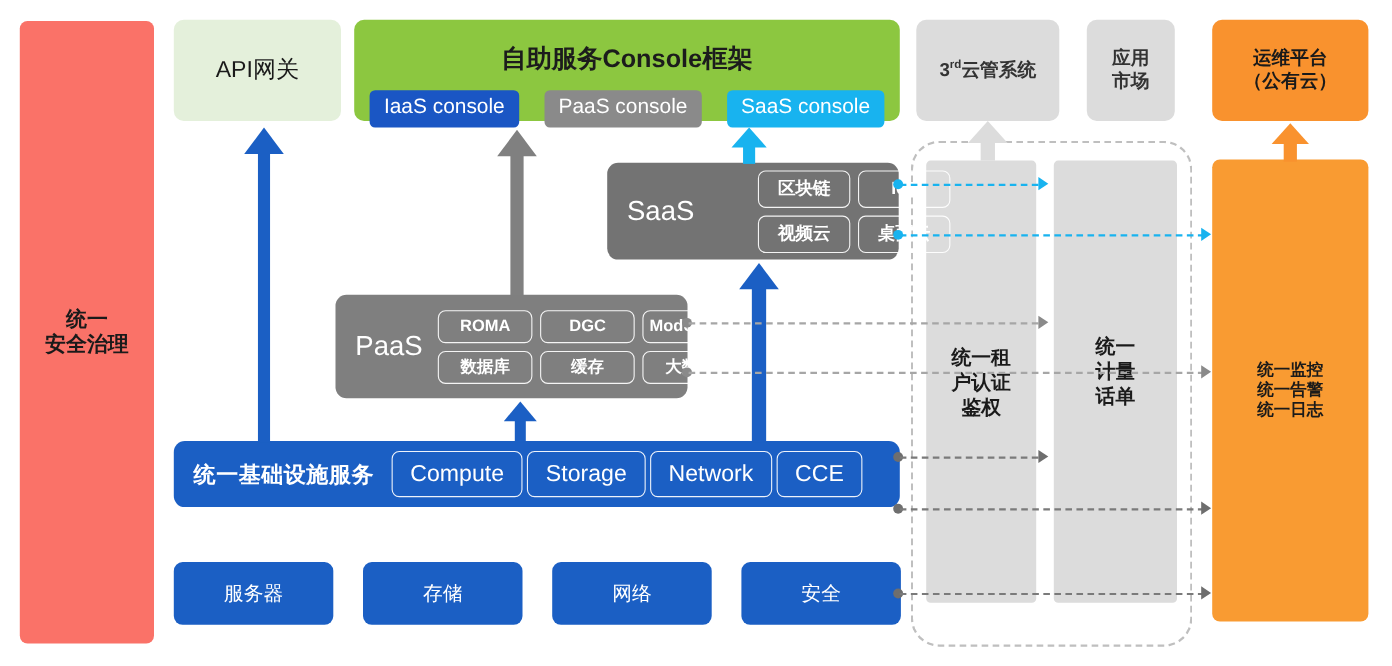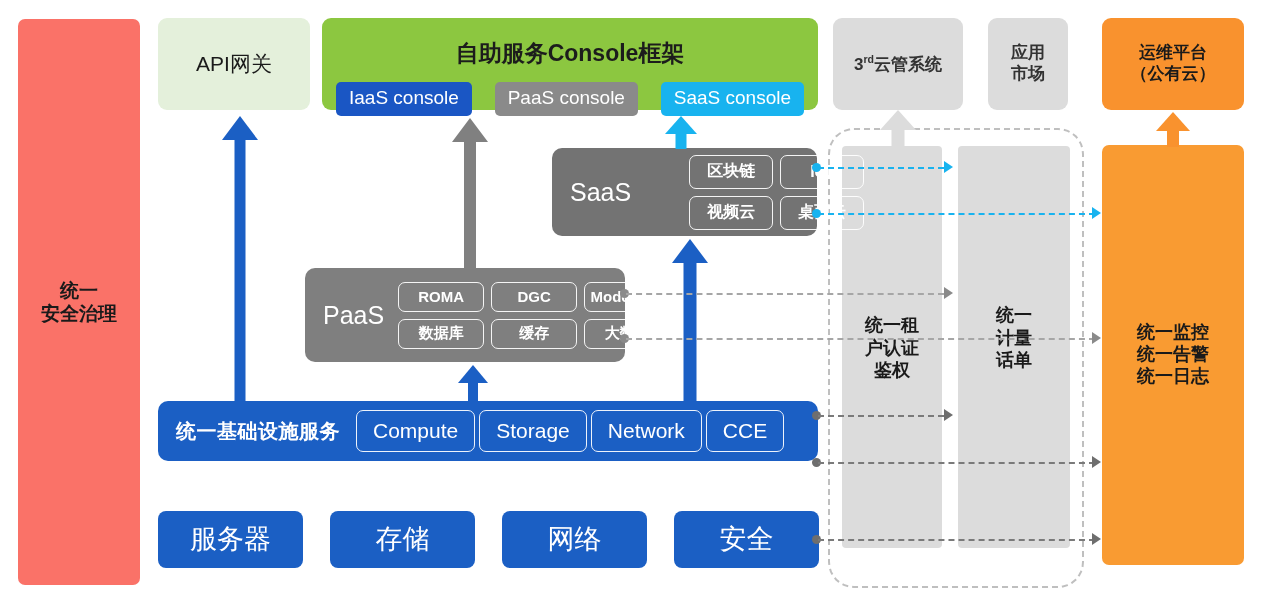--- a/index.html
+++ b/index.html
@@ -20,21 +20,21 @@
     text-align:center;line-height:1.22;
   }
 
   
   .panel-security{
     background:#FA7268;border-radius:7px;
     color:#1a1a1a;font-size:19px;font-weight:700;
   }
   .panel-ops{
     background:#F99B32;border-radius:7px;
-    color:#1a1a1a;font-size:18px;font-weight:700;
+    color:#1a1a1a;font-size:15px;font-weight:700;
   }
 
   
   .box-api{
     background:#E4F0DB;border-radius:9px;
     color:#1a1a1a;font-size:21px;font-weight:400;
   }
   .box-console{
     background:#8CC740;border-radius:9px;
   }
@@ -87,21 +87,21 @@
   }
   .pill-saas{font-size:16px;font-weight:700;height:32px;width:82px;text-align:center;}
   .pill-paas{font-size:15px;font-weight:700;height:28px;width:84px;}
   .pill-iaas{font-size:21px;font-weight:400;height:40px;padding:0 16px;}
 
   .pill-row{display:flex;gap:4px;margin-left:16px;align-items:center;}
 
   
   .hw{
     background:#1B5FC4;border-radius:8px;color:#ffffff;
-    font-size:27px;font-weight:400;
+    font-size:18px;font-weight:400;
   }
 
   
   .dashed-box{
     border:2.5px dashed #BFBFBF;border-radius:26px;
   }
   .grey-col{background:#DCDCDC;border-radius:4px;}
   .grey-col-label{
     position:absolute;left:0;right:0;text-align:center;
     color:#1a1a1a;font-size:18px;font-weight:700;line-height:1.26;

